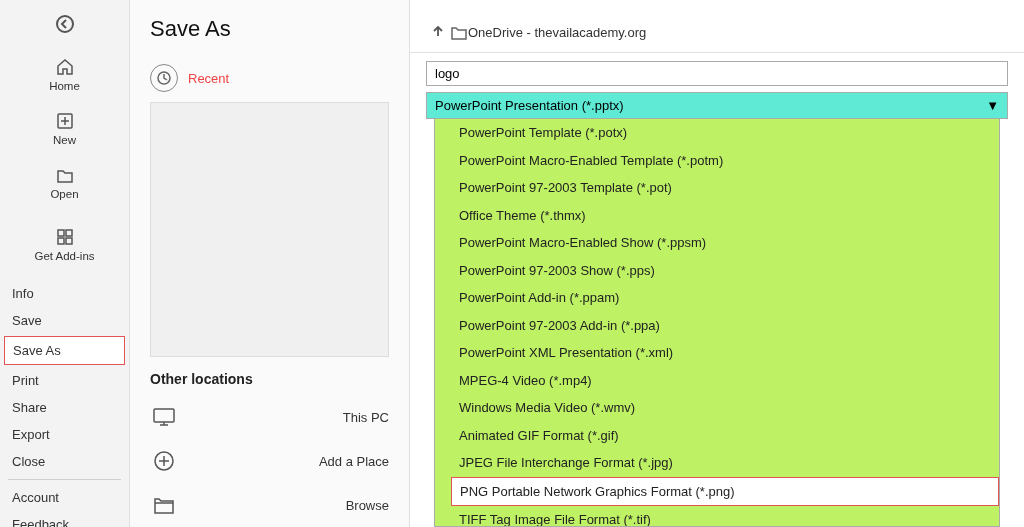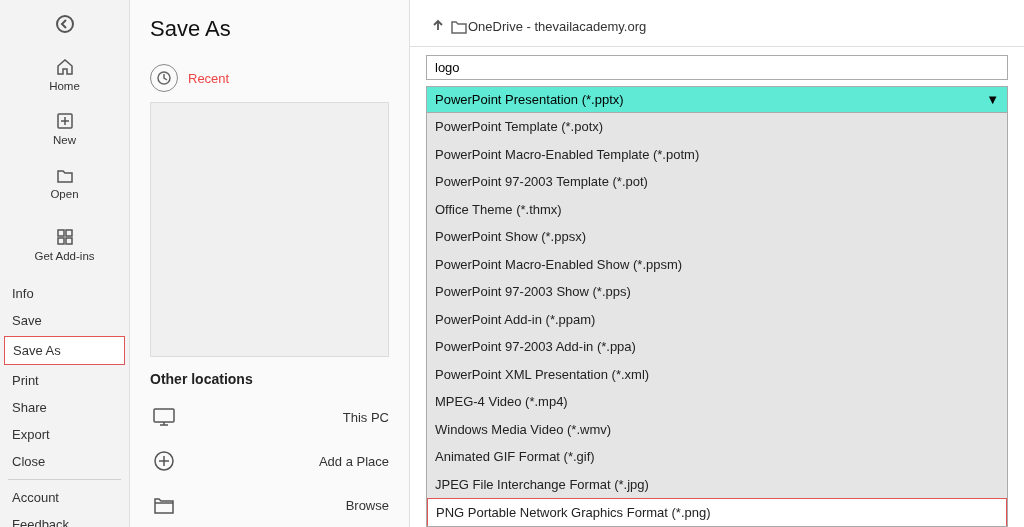--- a/index.html
+++ b/index.html
@@ -143,21 +143,21 @@
       display: flex;
       flex-direction: column;
       background: #fff;
       height: 100%;
       overflow: hidden;
     }
     .right-header {
       display: flex;
       align-items: center;
       gap: 0;
-      padding: 14px 16px 8px 16px;
+      padding: 20px 16px 8px 16px;
       border-bottom: 1px solid #e0e0e0;
     }
     .nav-up-btn {
       width: 24px; height: 24px;
       display: flex; align-items: center; justify-content: center;
       cursor: pointer;
       color: #555;
     }
     .folder-icon {
       color: #555;
@@ -187,22 +187,23 @@
       border: 1px solid #aaa;
       font-size: 13px;
       cursor: pointer;
       justify-content: space-between;
     }
     .format-list {
       flex: 1;
       overflow-y: scroll;
       border: 1px solid #aaa;
       border-top: none;
-      margin: 0 16px;
-      background: #e5e5e5;
+      margin: 0 24px;
+      background: #bef264;
+      padding-left: 16px;
     }
     .format-option {
       padding: 4px 8px;
       font-size: 13px;
       color: #222;
       cursor: pointer;
       line-height: 1.5;
       white-space: nowrap;
     }
     .format-option.highlighted {
@@ -376,21 +377,20 @@
       <span>PowerPoint Presentation (*.pptx)</span>
       <span>▼</span>
     </div>
   </div>
 
   <div class="format-list" id="format-list">
   <div class="format-option">PowerPoint Template (*.potx)</div>
       <div class="format-option">PowerPoint Macro-Enabled Template (*.potm)</div>
       <div class="format-option">PowerPoint 97-2003 Template (*.pot)</div>
       <div class="format-option">Office Theme (*.thmx)</div>
-      <div class="format-option">PowerPoint Show (*.ppsx)</div>
       <div class="format-option">PowerPoint Macro-Enabled Show (*.ppsm)</div>
       <div class="format-option">PowerPoint 97-2003 Show (*.pps)</div>
       <div class="format-option">PowerPoint Add-in (*.ppam)</div>
       <div class="format-option">PowerPoint 97-2003 Add-in (*.ppa)</div>
       <div class="format-option">PowerPoint XML Presentation (*.xml)</div>
       <div class="format-option">MPEG-4 Video (*.mp4)</div>
       <div class="format-option">Windows Media Video (*.wmv)</div>
       <div class="format-option">Animated GIF Format (*.gif)</div>
       <div class="format-option">JPEG File Interchange Format (*.jpg)</div>
       <div class="format-option highlighted">PNG Portable Network Graphics Format (*.png)</div>

